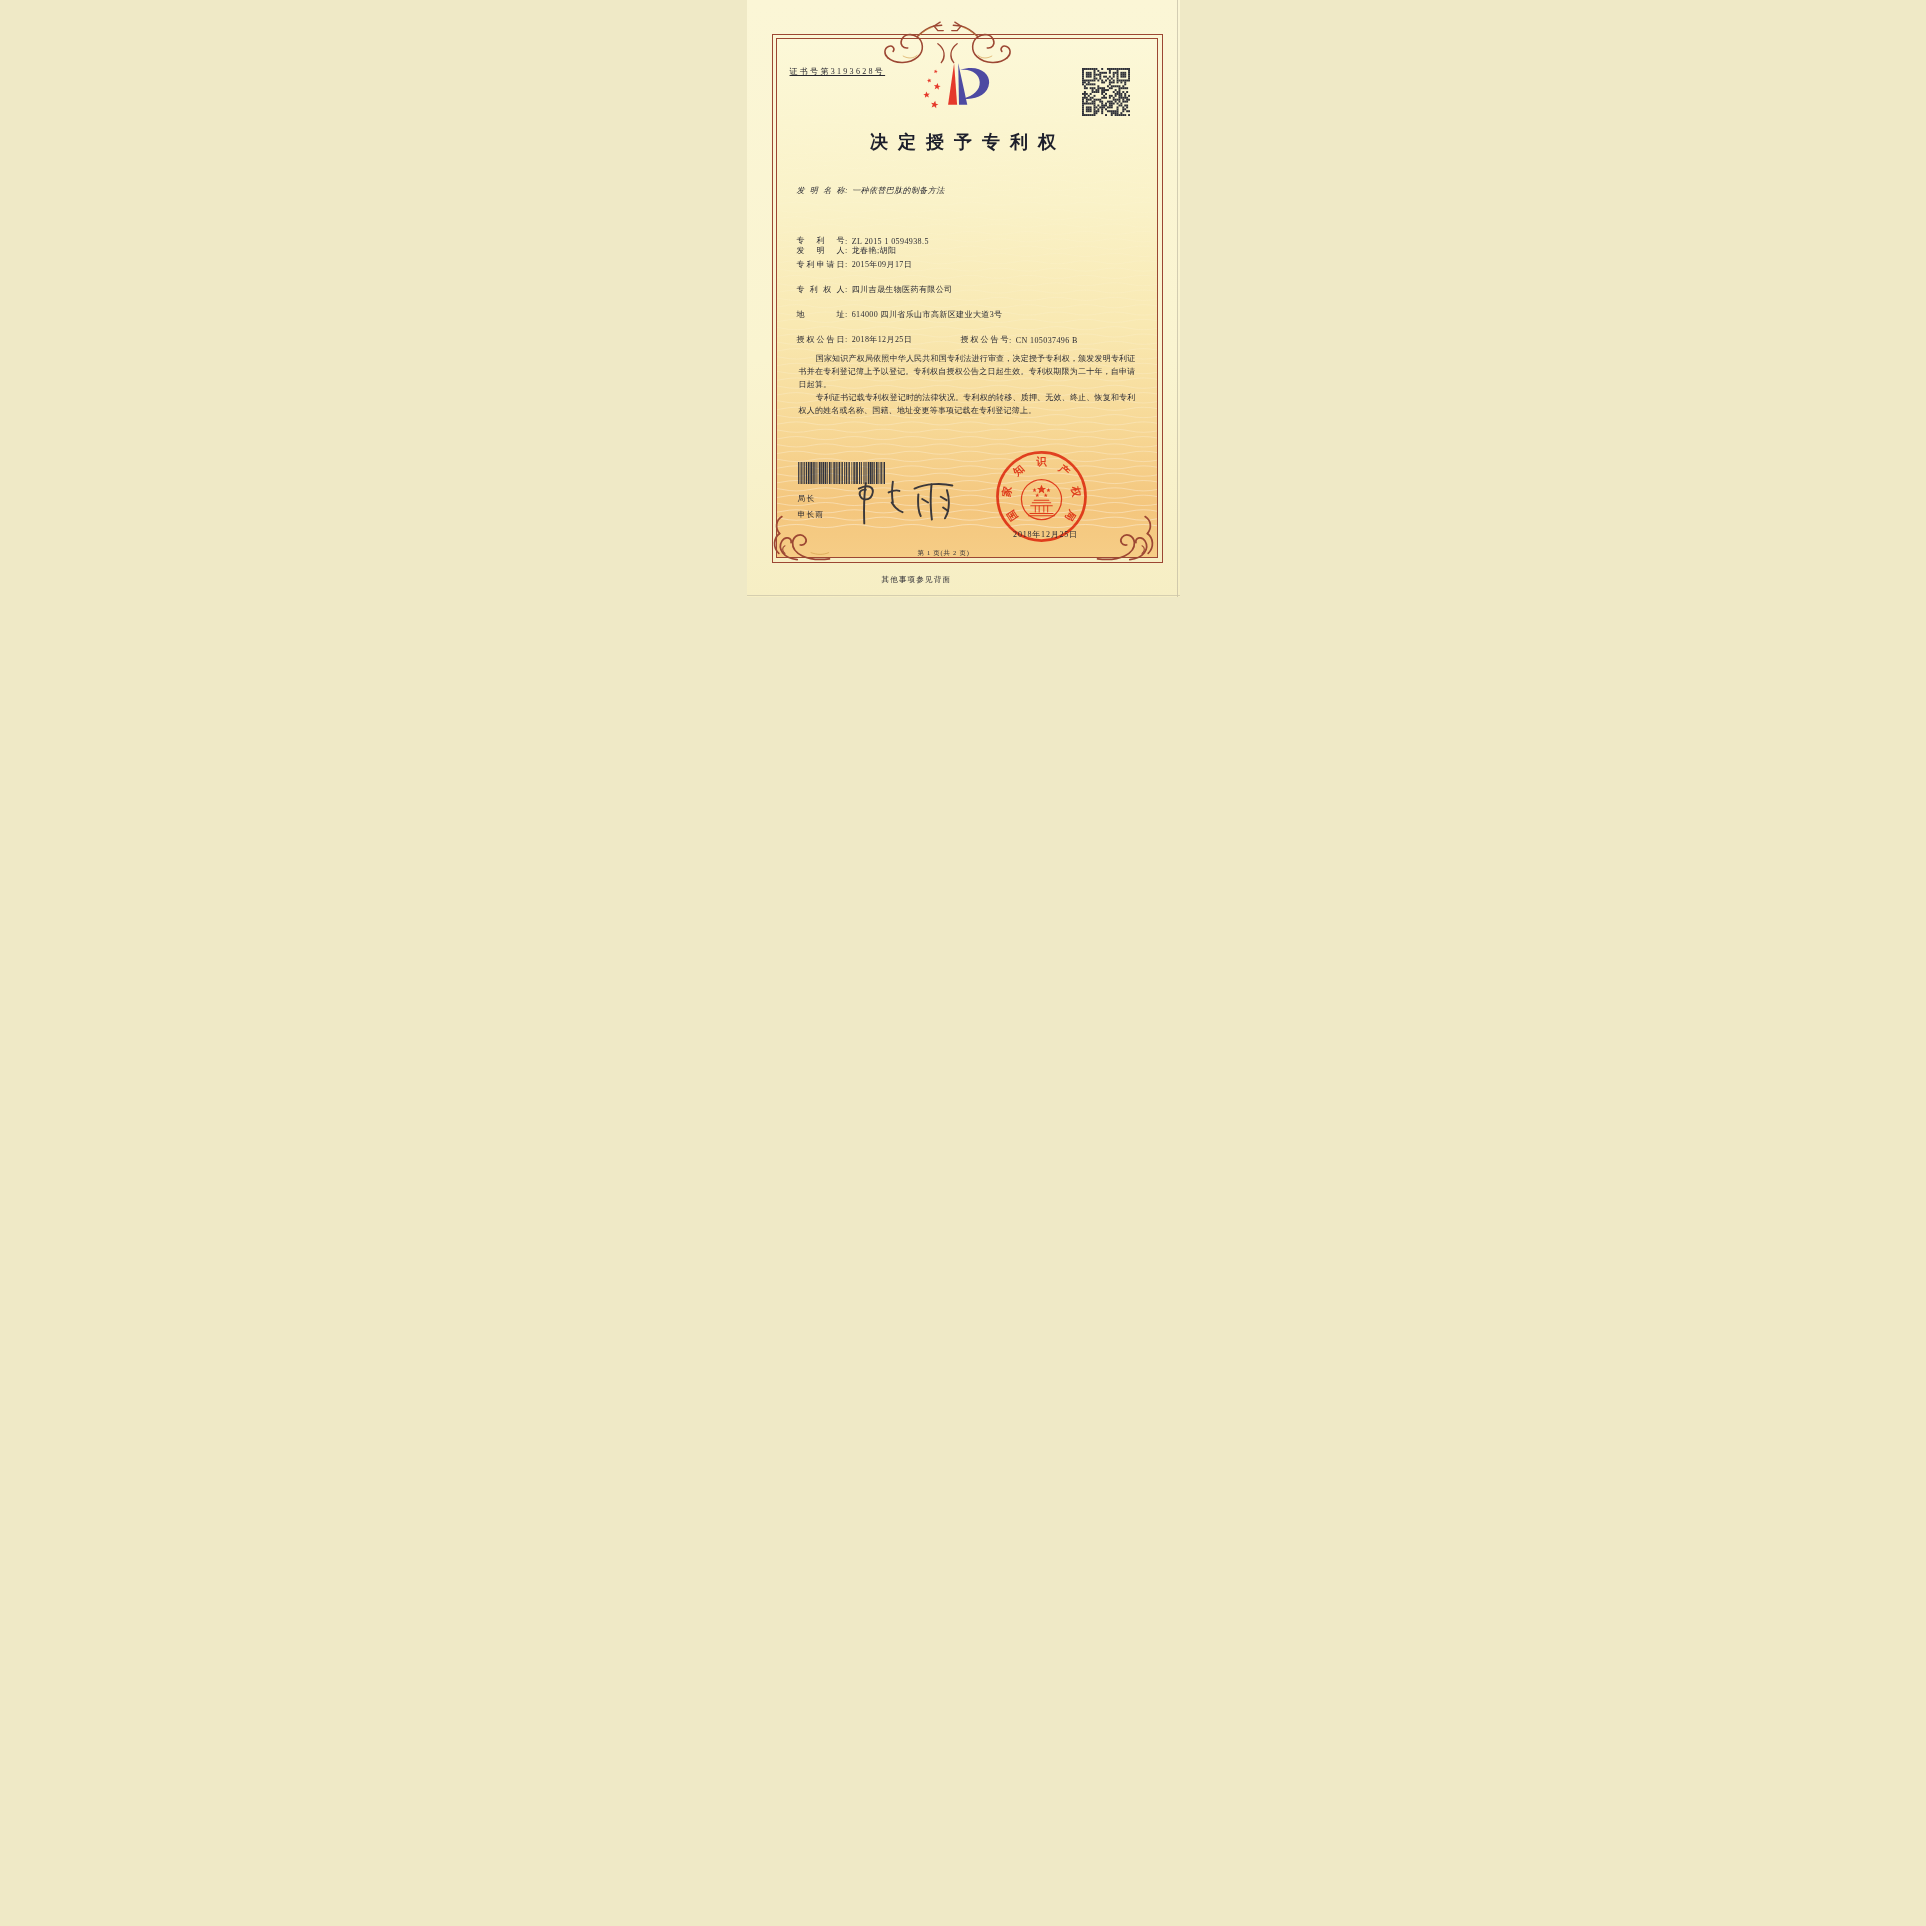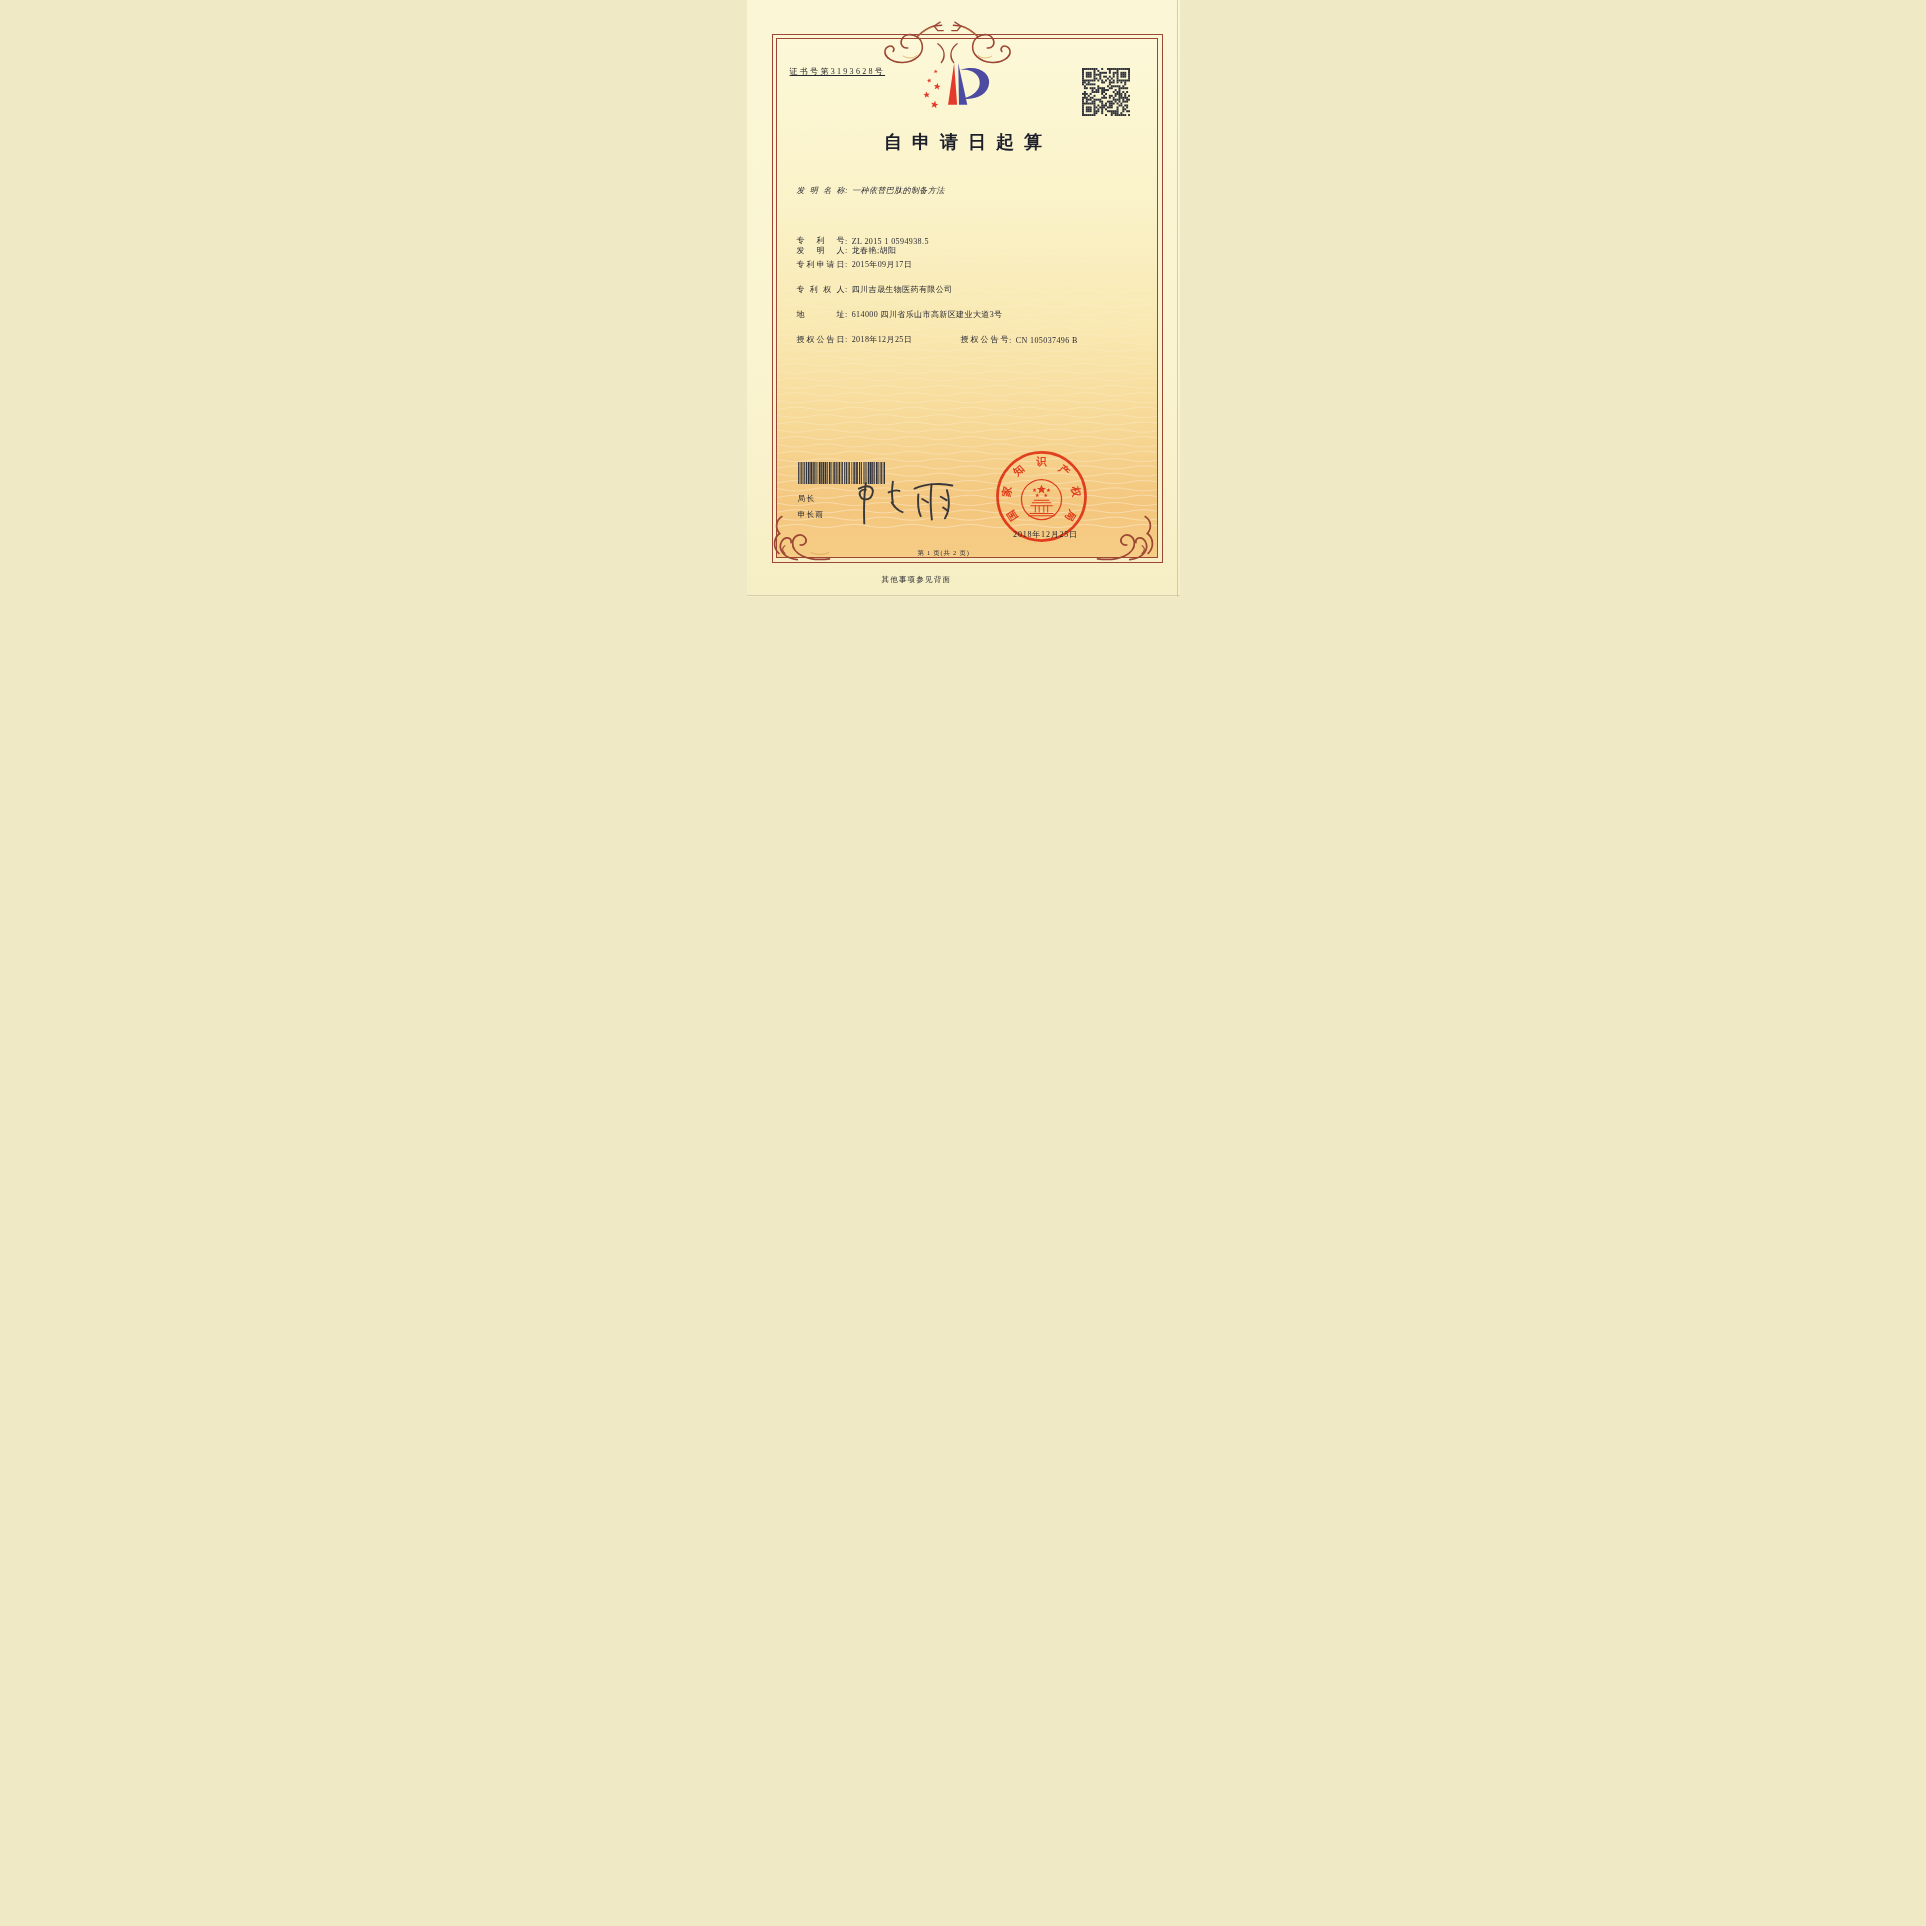--- a/index.html
+++ b/index.html
@@ -480,21 +480,21 @@
       <rect x="15" y="24" width="1.02" height="1.02" fill="#2e3038"></rect>
       <rect x="17" y="24" width="1.02" height="1.02" fill="#2e3038"></rect>
       <rect x="18" y="24" width="1.02" height="1.02" fill="#2e3038"></rect>
       <rect x="19" y="24" width="1.02" height="1.02" fill="#2e3038"></rect>
       <rect x="20" y="24" width="1.02" height="1.02" fill="#2e3038"></rect>
       <rect x="21" y="24" width="1.02" height="1.02" fill="#2e3038"></rect>
       <rect x="22" y="24" width="1.02" height="1.02" fill="#2e3038"></rect>
       <rect x="24" y="24" width="1.02" height="1.02" fill="#2e3038"></rect>
     </svg>
 
-  <div class="abs title">自申请日起算</div>
+  <div class="abs title">决定授予专利权</div>
 
   <div class="abs frow" style="top:185px;font-style:italic;">
     <span class="flabel">发明名称</span><span class="fcolon">:</span><span class="fval">一种依替巴肽的制备方法</span>
   </div>
   <div class="abs frow" style="top:210px;margin-top:35px;">
     <span class="flabel">发明人</span><span class="fcolon">:</span><span class="fval">龙春艳;胡阳</span>
   </div>
   <div class="abs frow" style="top:235px;">
     <span class="flabel">专利号</span><span class="fcolon">:</span><span class="fval">ZL 2015 1 0594938.5</span>
   </div>
@@ -509,20 +509,24 @@
   </div>
   <div class="abs frow" style="top:334px;">
     <span>
       <span class="flabel">授权公告日</span><span class="fcolon">:</span><span class="fval">2018年12月25日</span>
     </span>
     <span class="g2">
       <span class="flabel">授权公告号</span><span class="fcolon">:</span><span class="fval">CN 105037496 B</span>
     </span>
   </div>
 
+  <div class="abs paras">
+    <p>国家知识产权局依照中华人民共和国专利法进行审查，决定授予专利权，颁发发明专利证书并在专利登记簿上予以登记。专利权自授权公告之日起生效。专利权期限为二十年，自申请日起算。</p>
+    <p>专利证书记载专利权登记时的法律状况。专利权的转移、质押、无效、终止、恢复和专利权人的姓名或名称、国籍、地址变更等事项记载在专利登记簿上。</p>
+  </div>
 
   <svg id="barcode" class="abs" style="left:51px;top:462px;" width="87" height="22.3" viewBox="0 0 225 58" preserveAspectRatio="none">
       <rect x="0" y="0" width="2.2" height="58" fill="#30323c"></rect>
       <rect x="4.2" y="0" width="2.2" height="58" fill="#30323c"></rect>
       <rect x="8.4" y="0" width="2.2" height="58" fill="#30323c"></rect>
       <rect x="11.900000000000002" y="0" width="2.2" height="58" fill="#30323c"></rect>
       <rect x="16.1" y="0" width="2.2" height="58" fill="#30323c"></rect>
       <rect x="20.3" y="0" width="3.2" height="58" fill="#30323c"></rect>
       <rect x="25.5" y="0" width="4.4" height="58" fill="#30323c"></rect>
       <rect x="31.9" y="0" width="4.4" height="58" fill="#30323c"></rect>

